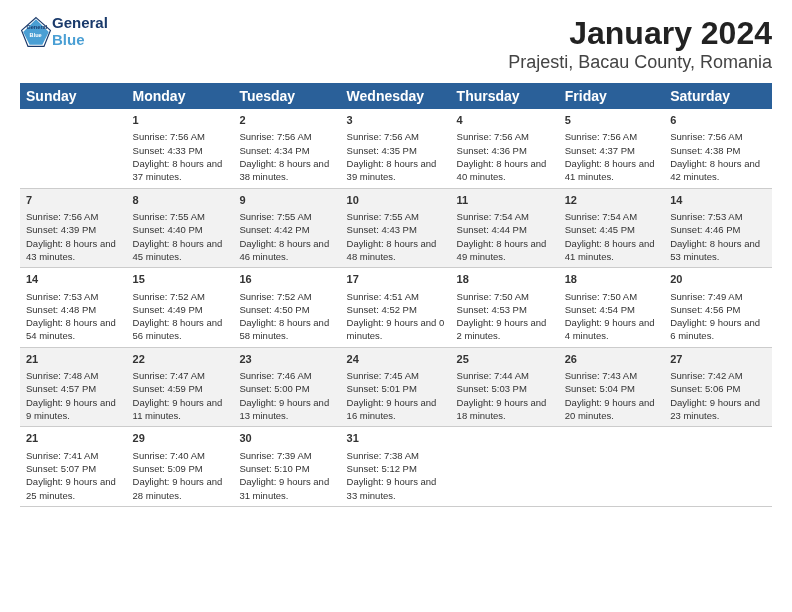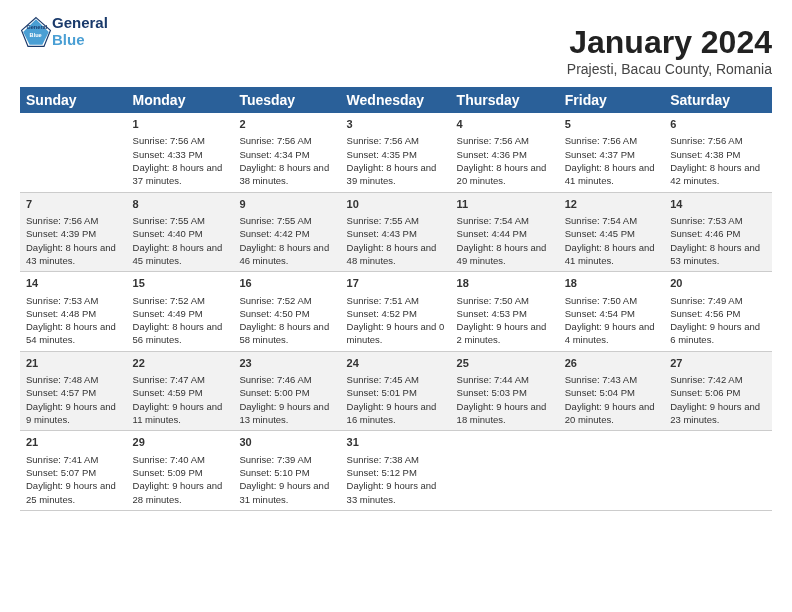--- a/index.html
+++ b/index.html
@@ -29,24 +29,23 @@
       width: 32px;
       height: 32px;
     }
     .title-block {
       text-align: right;
     }
     .month-title {
       font-size: 32px;
       font-weight: bold;
       color: #222;
-      margin-top: 9px;
     }
     .subtitle {
-      font-size: 14px;
+      font-size: 18px;
       color: #444;
     }
     table {
       width: 100%;
       border-collapse: collapse;
       font-size: 10px;
     }
     thead tr th {
       background-color: #2a6099;
       color: #fff;
@@ -136,21 +135,21 @@
           <td>
             <span class="day-num">3</span>
             <div>Sunrise: 7:56 AM</div>
             <div>Sunset: 4:35 PM</div>
             <div>Daylight: 8 hours and 39 minutes.</div>
           </td>
           <td>
             <span class="day-num">4</span>
             <div>Sunrise: 7:56 AM</div>
             <div>Sunset: 4:36 PM</div>
-            <div>Daylight: 8 hours and 20 minutes.</div>
+            <div>Daylight: 8 hours and 40 minutes.</div>
           </td>
           <td>
             <span class="day-num">5</span>
             <div>Sunrise: 7:56 AM</div>
             <div>Sunset: 4:37 PM</div>
             <div>Daylight: 8 hours and 41 minutes.</div>
           </td>
           <td>
             <span class="day-num">6</span>
             <div>Sunrise: 7:56 AM</div>
@@ -216,21 +215,21 @@
             <div>Daylight: 8 hours and 56 minutes.</div>
           </td>
           <td>
             <span class="day-num">16</span>
             <div>Sunrise: 7:52 AM</div>
             <div>Sunset: 4:50 PM</div>
             <div>Daylight: 8 hours and 58 minutes.</div>
           </td>
           <td>
             <span class="day-num">17</span>
-            <div>Sunrise: 7:51 AM</div>
+            <div>Sunrise: 4:51 AM</div>
             <div>Sunset: 4:52 PM</div>
             <div>Daylight: 9 hours and 0 minutes.</div>
           </td>
           <td>
             <span class="day-num">18</span>
             <div>Sunrise: 7:50 AM</div>
             <div>Sunset: 4:53 PM</div>
             <div>Daylight: 9 hours and 2 minutes.</div>
           </td>
           <td>

